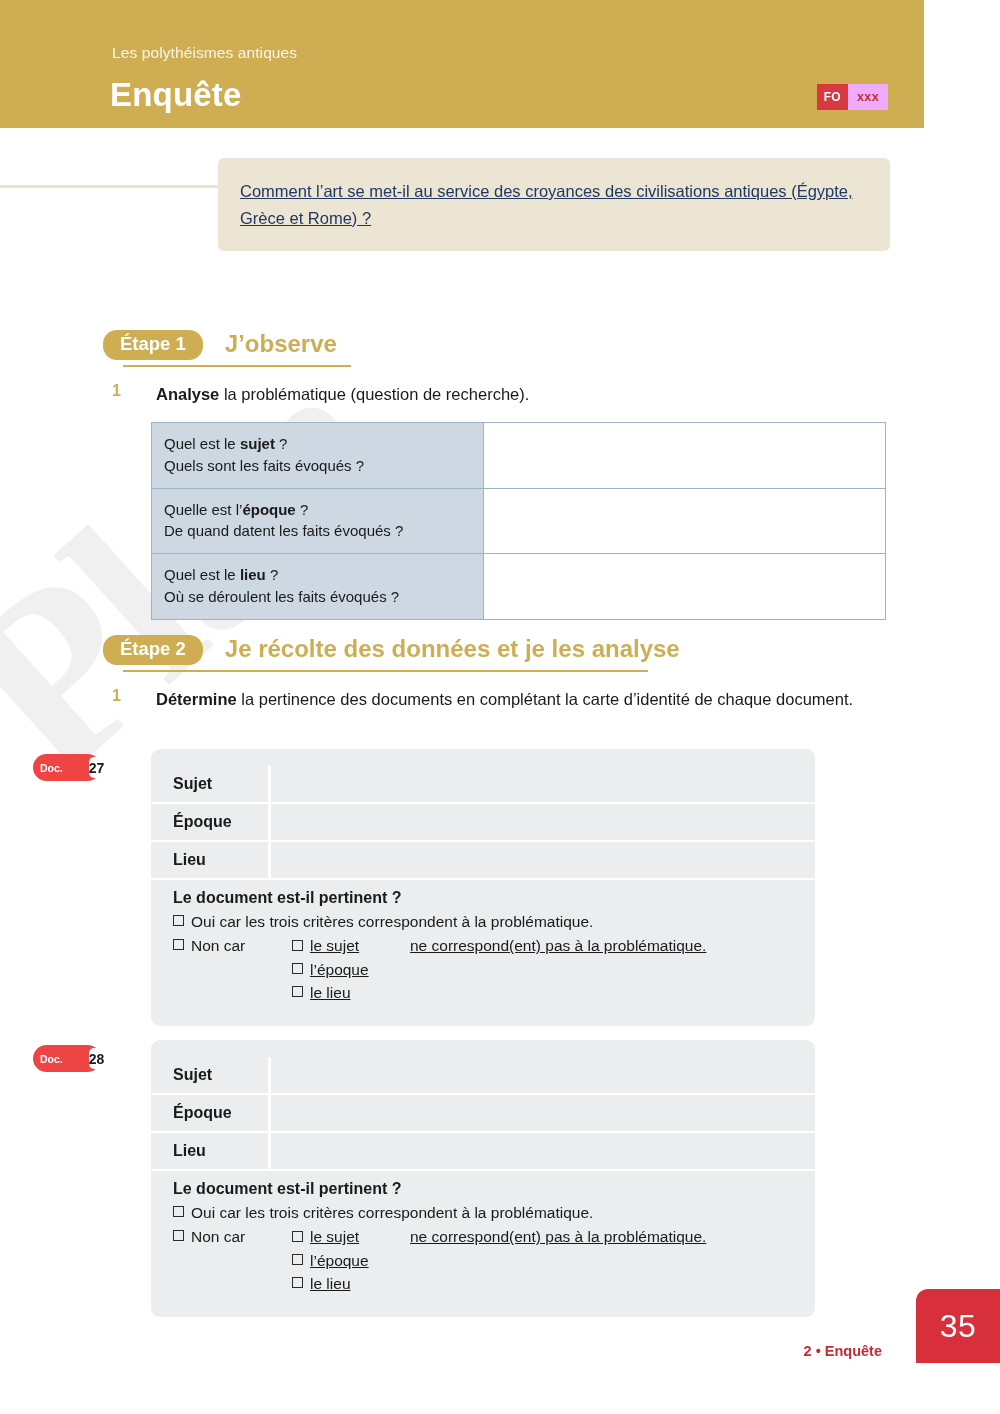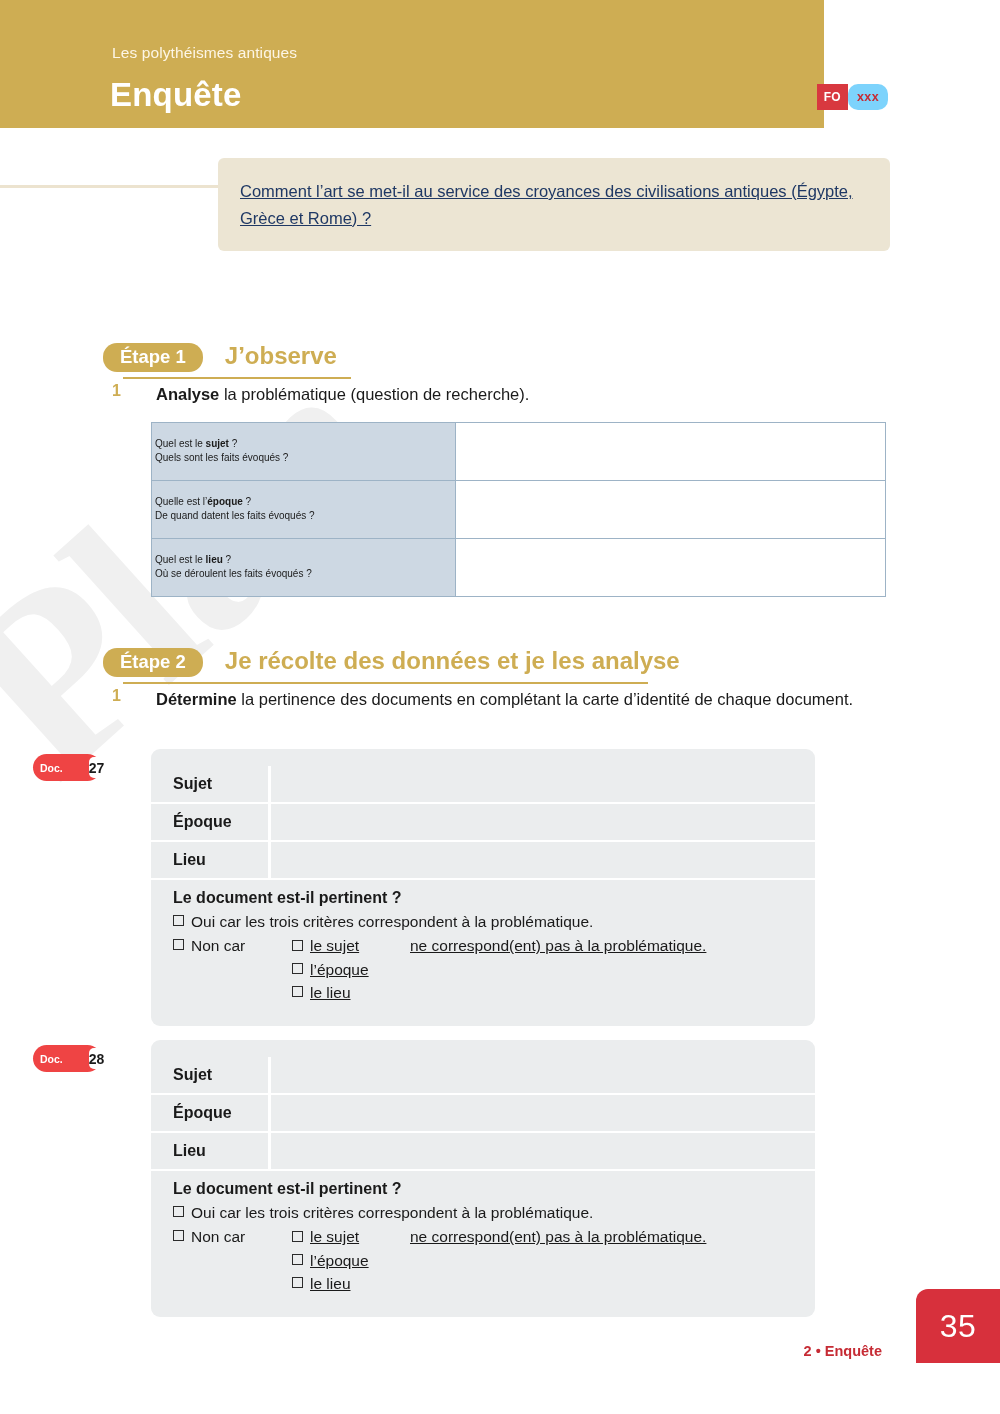--- a/index.html
+++ b/index.html
@@ -36,21 +36,21 @@
     transform: rotate(-42deg);
     transform-origin: left center;
     font-family: "Liberation Serif", serif;
     letter-spacing: -6px;
   }
 
   
   .header-band {
     position: absolute;
     left: 0; top: 0;
-    width: 824px;
+    width: 924px;
     height: 128px;
     background: #cead53;
     z-index: 2;
   }
   .breadcrumb {
     position: absolute;
     left: 112px; top: 44px;
     font-size: 15.5px;
     color: #fdf6e6;
     letter-spacing: .1px;
@@ -73,28 +73,27 @@
   .fo-badge .fo {
     background: #d8383f;
     color: #ffffff;
     font-size: 12px;
     font-weight: bold;
     padding: 0 7px;
     display: flex; align-items: center;
     letter-spacing: .3px;
   }
   .fo-badge .xxx {
-    background: #7dd3fc;
+    background: #f0abfc;
     color: #c62b34;
     font-size: 12.5px;
     font-weight: bold;
     padding: 0 9px;
     display: flex; align-items: center;
     letter-spacing: .4px;
-    border-radius: 10px;
   }
 
   
   .rule-left {
     position: absolute;
     left: 0; top: 185px;
     width: 228px; height: 3px;
     background: #ece3cf;
     z-index: 1;
   }
@@ -122,23 +121,22 @@
     font-weight: bold;
     line-height: 1.55;
     color: #1a1a1a;
     z-index: 1;
   }
 
   
   .step {
     position: absolute;
     display: flex;
-    align-items: flex-end;
+    align-items: center;
     z-index: 1;
-    margin-top: 12px;
   }
   .step .pill {
     background: #cead53;
     color: #ffffff;
     font-size: 18.5px;
     font-weight: bold;
     border-radius: 14px;
     padding: 4px 17px 5px 17px;
     line-height: 1.1;
   }
@@ -179,24 +177,24 @@
     width: 735px;
     border-collapse: collapse;
     z-index: 1;
   }
   .an-table td {
     border: 1px solid #9db3c6;
     vertical-align: middle;
     height: 58px;
   }
   .an-table td.lbl {
-    width: 304px;
+    width: 332px;
     background: #cdd8e3;
-    padding: 10px 14px 11px 3px;
-    font-size: 10px;
+    padding: 10px 14px 11px 12px;
+    font-size: 15px;
     line-height: 1.45;
     color: #1a1a1a;
   }
   .an-table td.lbl b { font-weight: bold; }
   .an-table td.ans { background: #ffffff; }
 
   
   .doc-badge {
     position: absolute;
     left: 33px;

